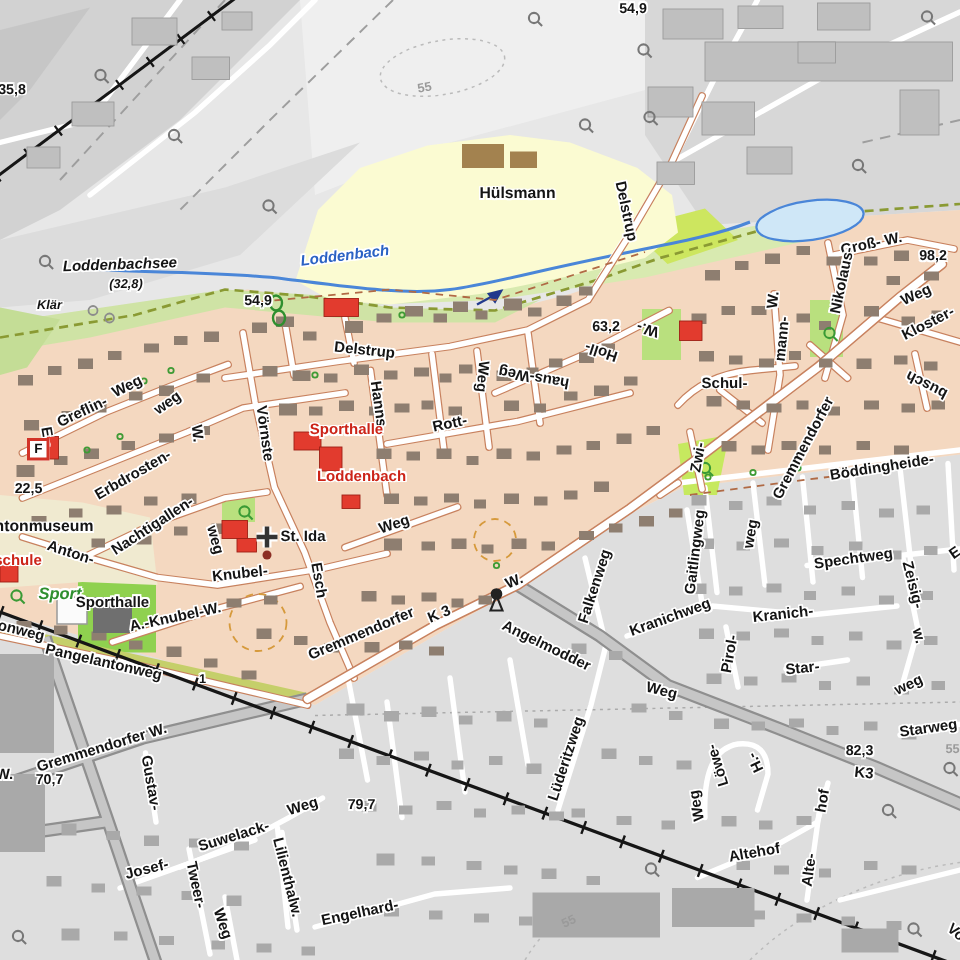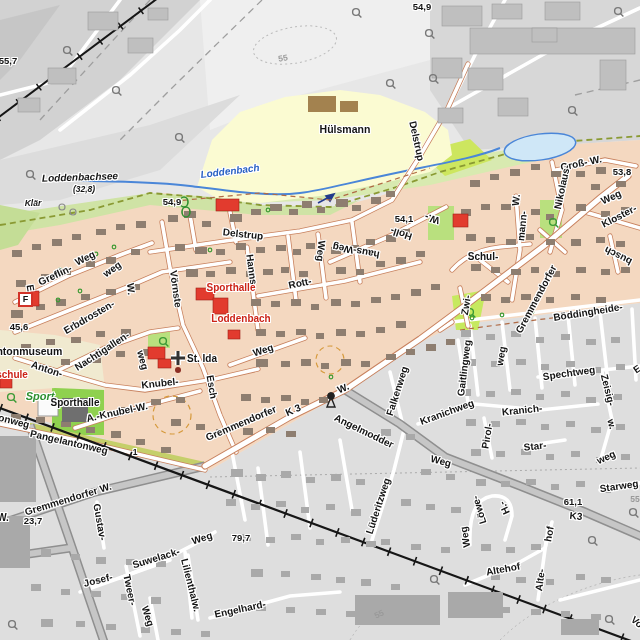--- a/index.html
+++ b/index.html
@@ -545,29 +545,29 @@
   <g stroke="#222" fill="#222">
     <circle cx="331" cy="396" r="3.4"></circle>
         <path d="M327,407 L331,397 L335,407 Z" fill="none" stroke-width="1.4"></path>
   </g>
   <g fill="none" stroke="#8c8c8c" stroke-width="1.2">
     <circle cx="62" cy="207" r="3"></circle>
         <circle cx="73" cy="212" r="3"></circle>
   </g>
 </svg>
 
-  <div class="lbl elev" style="left:8px;top:60px">55,7</div>
+  <div class="lbl elev" style="left:8px;top:60px">35,8</div>
   <div class="lbl elev" style="left:422px;top:6px">54,9</div>
   <div class="lbl elev" style="left:172px;top:201px">54,9</div>
-  <div class="lbl elev" style="left:404px;top:218px">54,1</div>
-  <div class="lbl elev" style="left:622px;top:171px">53,8</div>
-  <div class="lbl elev" style="left:19px;top:326px">45,6</div>
-  <div class="lbl elev" style="left:33px;top:520px">23,7</div>
+  <div class="lbl elev" style="left:404px;top:218px">63,2</div>
+  <div class="lbl elev" style="left:622px;top:171px">98,2</div>
+  <div class="lbl elev" style="left:19px;top:326px">22,5</div>
+  <div class="lbl elev" style="left:33px;top:520px">70,7</div>
   <div class="lbl elev" style="left:241px;top:537px">79,7</div>
-  <div class="lbl elev" style="left:573px;top:501px">61,1</div>
+  <div class="lbl elev" style="left:573px;top:501px">82,3</div>
   <div class="lbl grey s9" style="left:283px;top:58px;transform:translate(-50%,-50%) rotate(-10deg)">55</div>
   <div class="lbl grey s9" style="left:379px;top:614px;transform:translate(-50%,-50%) rotate(-25deg)">55</div>
   <div class="lbl grey s9" style="left:635px;top:499px">55</div>
 
   <div class="lbl it" style="left:80px;top:177px;transform:translate(-50%,-50%) rotate(-2deg)">Loddenbachsee</div>
   <div class="lbl it s9" style="left:84px;top:189px">(32,8)</div>
   <div class="lbl it s9" style="left:33px;top:203px">Klär</div>
   <div class="lbl it blue" style="left:230px;top:171px;transform:translate(-50%,-50%) rotate(-7deg)">Loddenbach</div>
   <div class="lbl s10b" style="left:345px;top:129px">Hülsmann</div>
 

